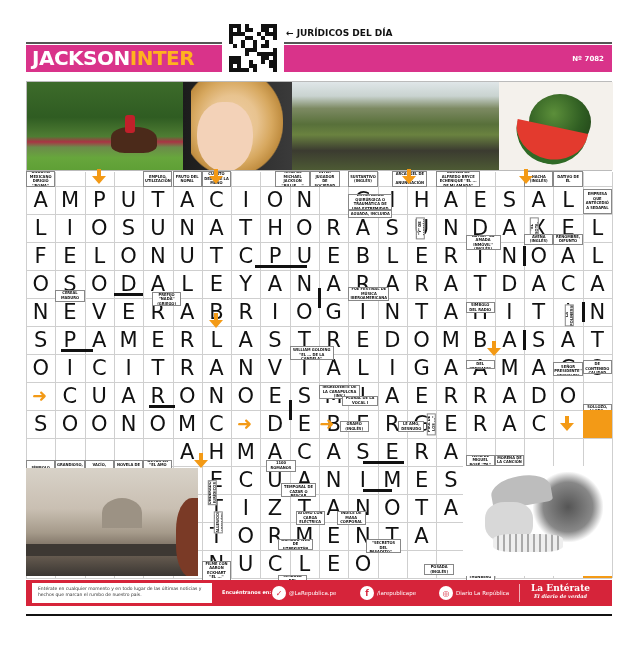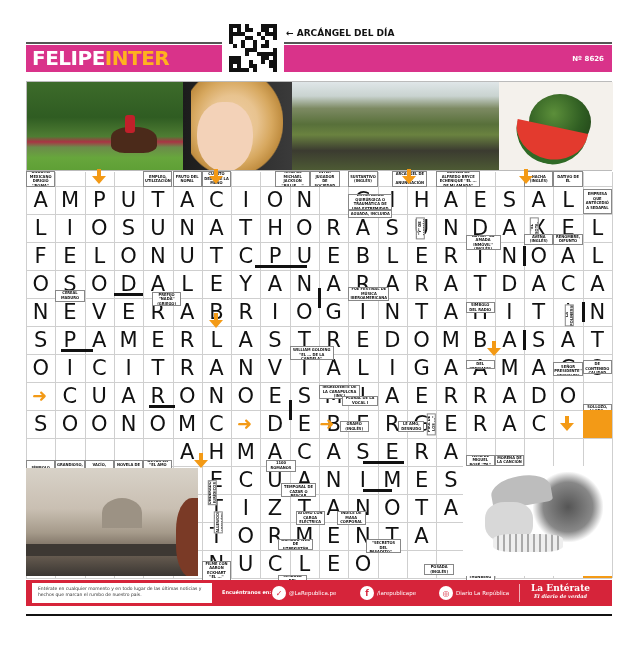--- a/index.html
+++ b/index.html
@@ -68,22 +68,22 @@
   .logo .sub { font-size: 5px; line-height: 7px; font-style: italic; }
   .bottom-rule { position: absolute; left: 26px; top: 614px; width: 586px; height: 2px; background: #111; }
 </style>
 </head>
 <body>
 
 <div class="top-rule"></div>
 <div class="top-rule r"></div>
 <div class="banner-left"></div>
 <div class="banner-right"></div>
-<div class="brand"><span>FELIPE</span><span class="grama">INTER</span></div>
-<div class="issue">Nº 8626</div>
+<div class="brand"><span>JACKSON</span><span class="grama">INTER</span></div>
+<div class="issue">Nº 7082</div>
 <div class="qr" id="qr">
     <div class="px" style="left: 0px; top: 0px; width: 4px; height: 4px;"></div>
     <div class="px" style="left: 4px; top: 0px; width: 4px; height: 4px;"></div>
     <div class="px" style="left: 8px; top: 0px; width: 4px; height: 4px;"></div>
     <div class="px" style="left: 16px; top: 0px; width: 4px; height: 4px;"></div>
     <div class="px" style="left: 32px; top: 0px; width: 4px; height: 4px;"></div>
     <div class="px" style="left: 36px; top: 0px; width: 4px; height: 4px;"></div>
     <div class="px" style="left: 40px; top: 0px; width: 4px; height: 4px;"></div>
     <div class="px" style="left: 44px; top: 0px; width: 4px; height: 4px;"></div>
     <div class="px" style="left: 0px; top: 4px; width: 4px; height: 4px;"></div>
@@ -145,21 +145,21 @@
     <div class="px" style="left: 40px; top: 40px; width: 4px; height: 4px;"></div>
     <div class="px" style="left: 44px; top: 40px; width: 4px; height: 4px;"></div>
     <div class="px" style="left: 0px; top: 44px; width: 4px; height: 4px;"></div>
     <div class="px" style="left: 4px; top: 44px; width: 4px; height: 4px;"></div>
     <div class="px" style="left: 8px; top: 44px; width: 4px; height: 4px;"></div>
     <div class="px" style="left: 12px; top: 44px; width: 4px; height: 4px;"></div>
     <div class="px" style="left: 16px; top: 44px; width: 4px; height: 4px;"></div>
     <div class="px" style="left: 24px; top: 44px; width: 4px; height: 4px;"></div>
     <div class="px" style="left: 44px; top: 44px; width: 4px; height: 4px;"></div>
   </div>
-<div class="solucion">← ARCÁNGEL DEL DÍA</div>
+<div class="solucion">← JURÍDICOS DEL DÍA</div>
 
 <div class="photos">
   <div class="photo ph-polo">
       <div class="horse"></div>
       <div class="rider"></div>
     </div>
   <div class="photo ph-portrait">
       <div class="hair"></div>
       <div class="face"></div>
     </div>

